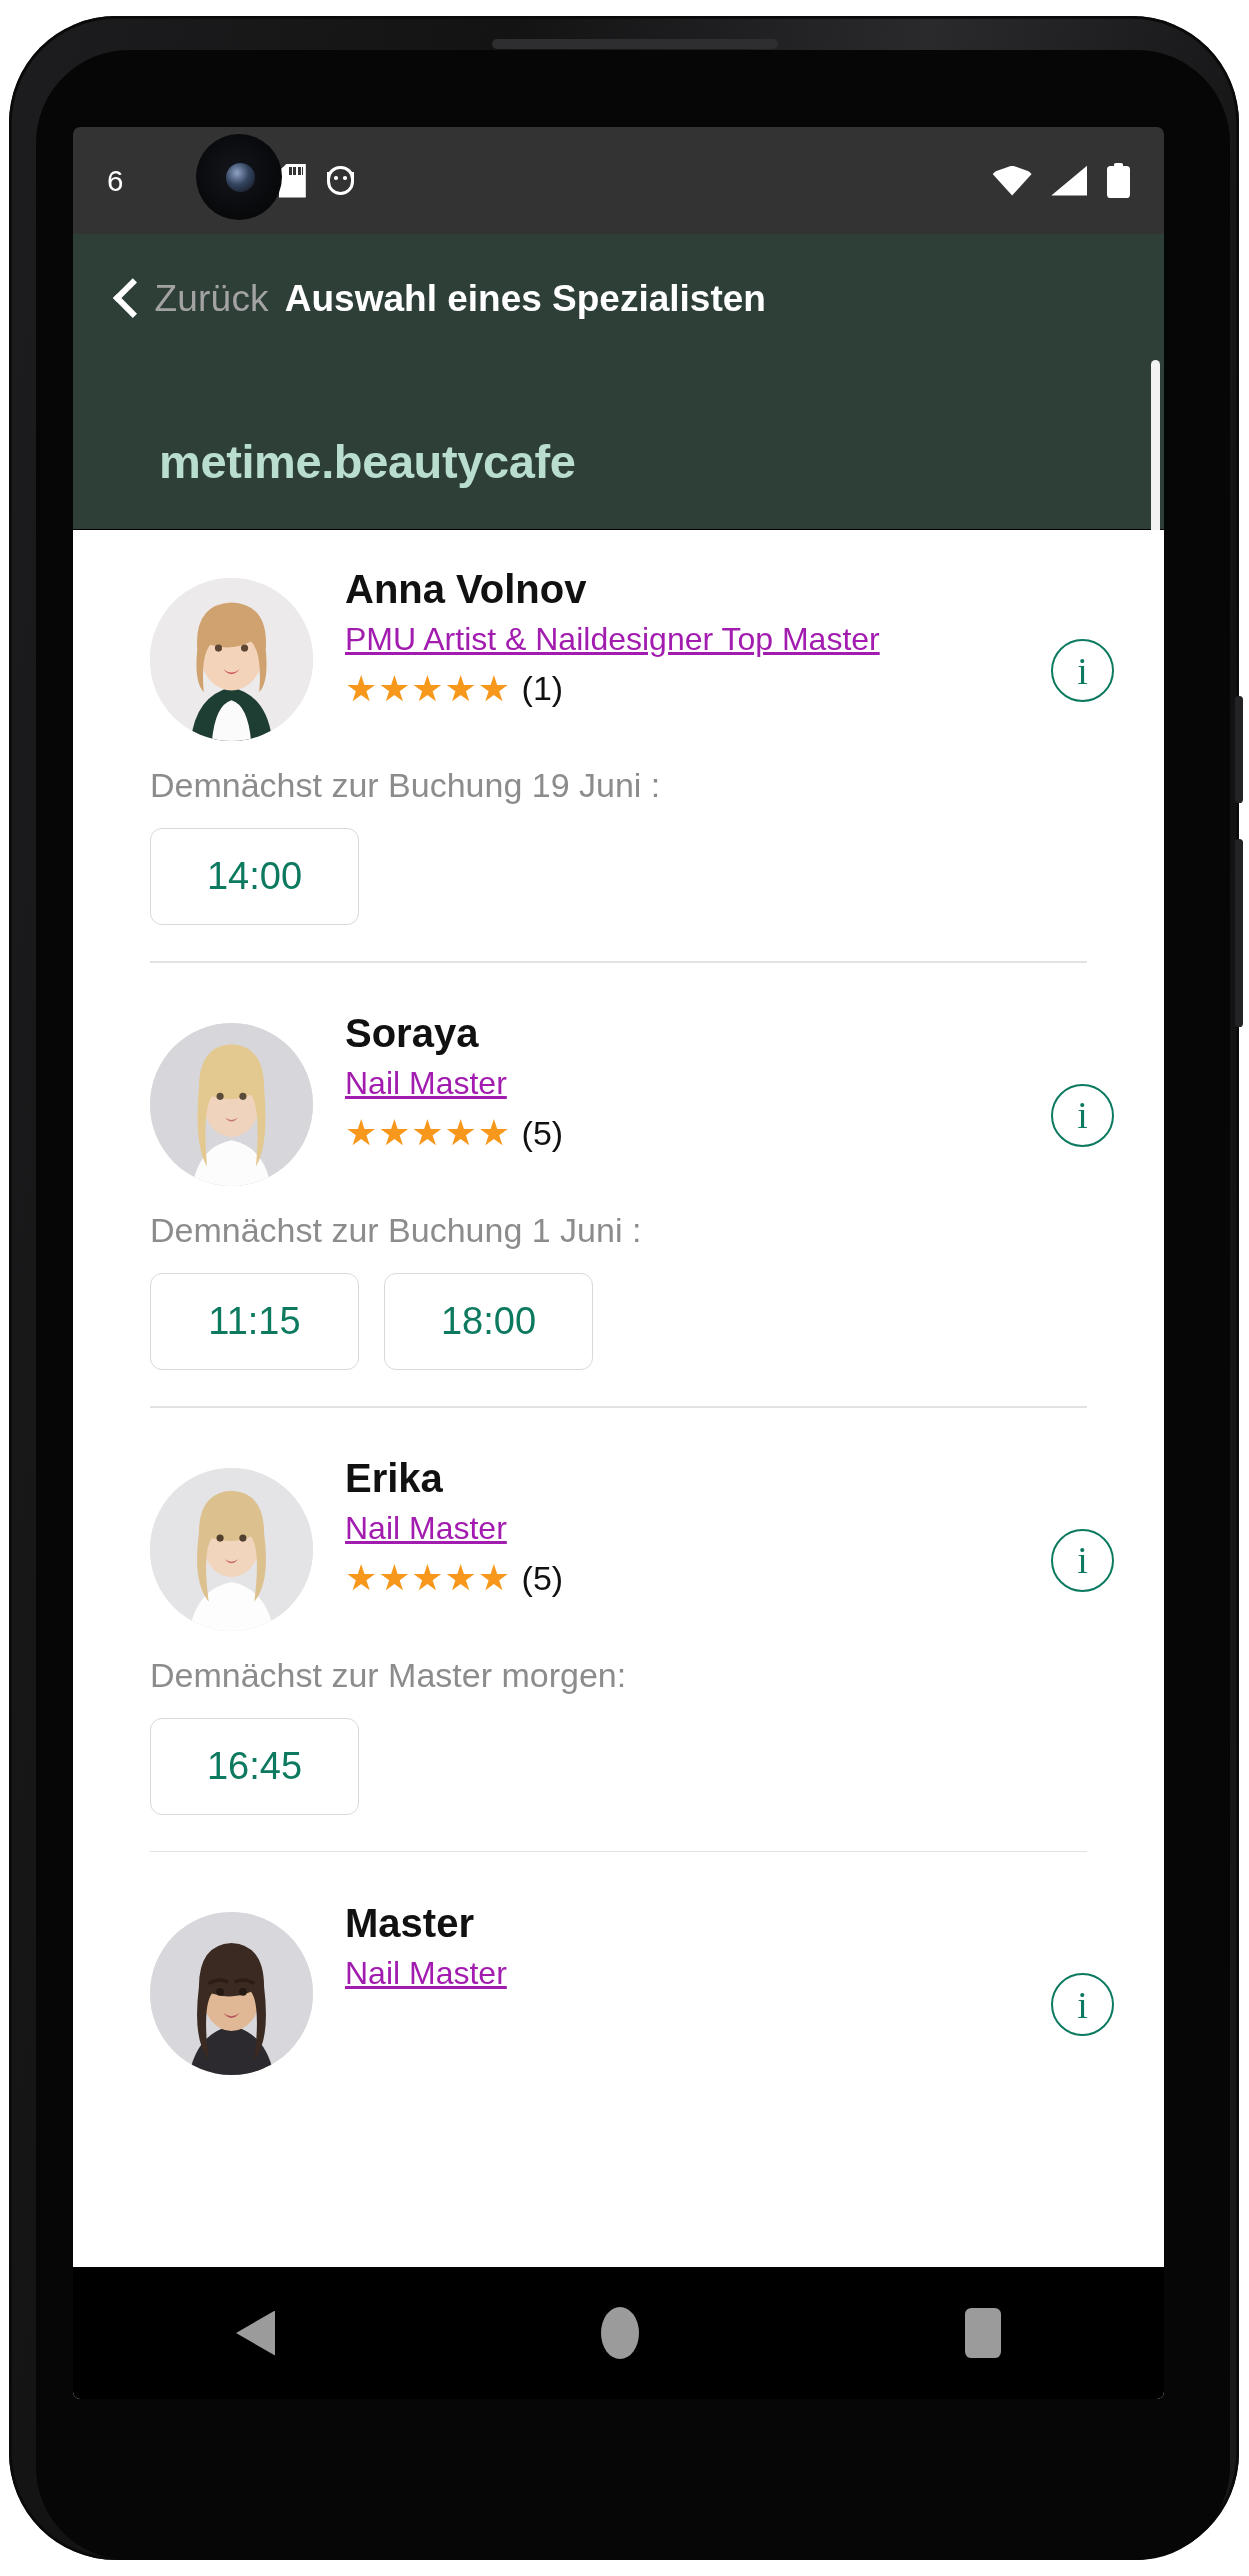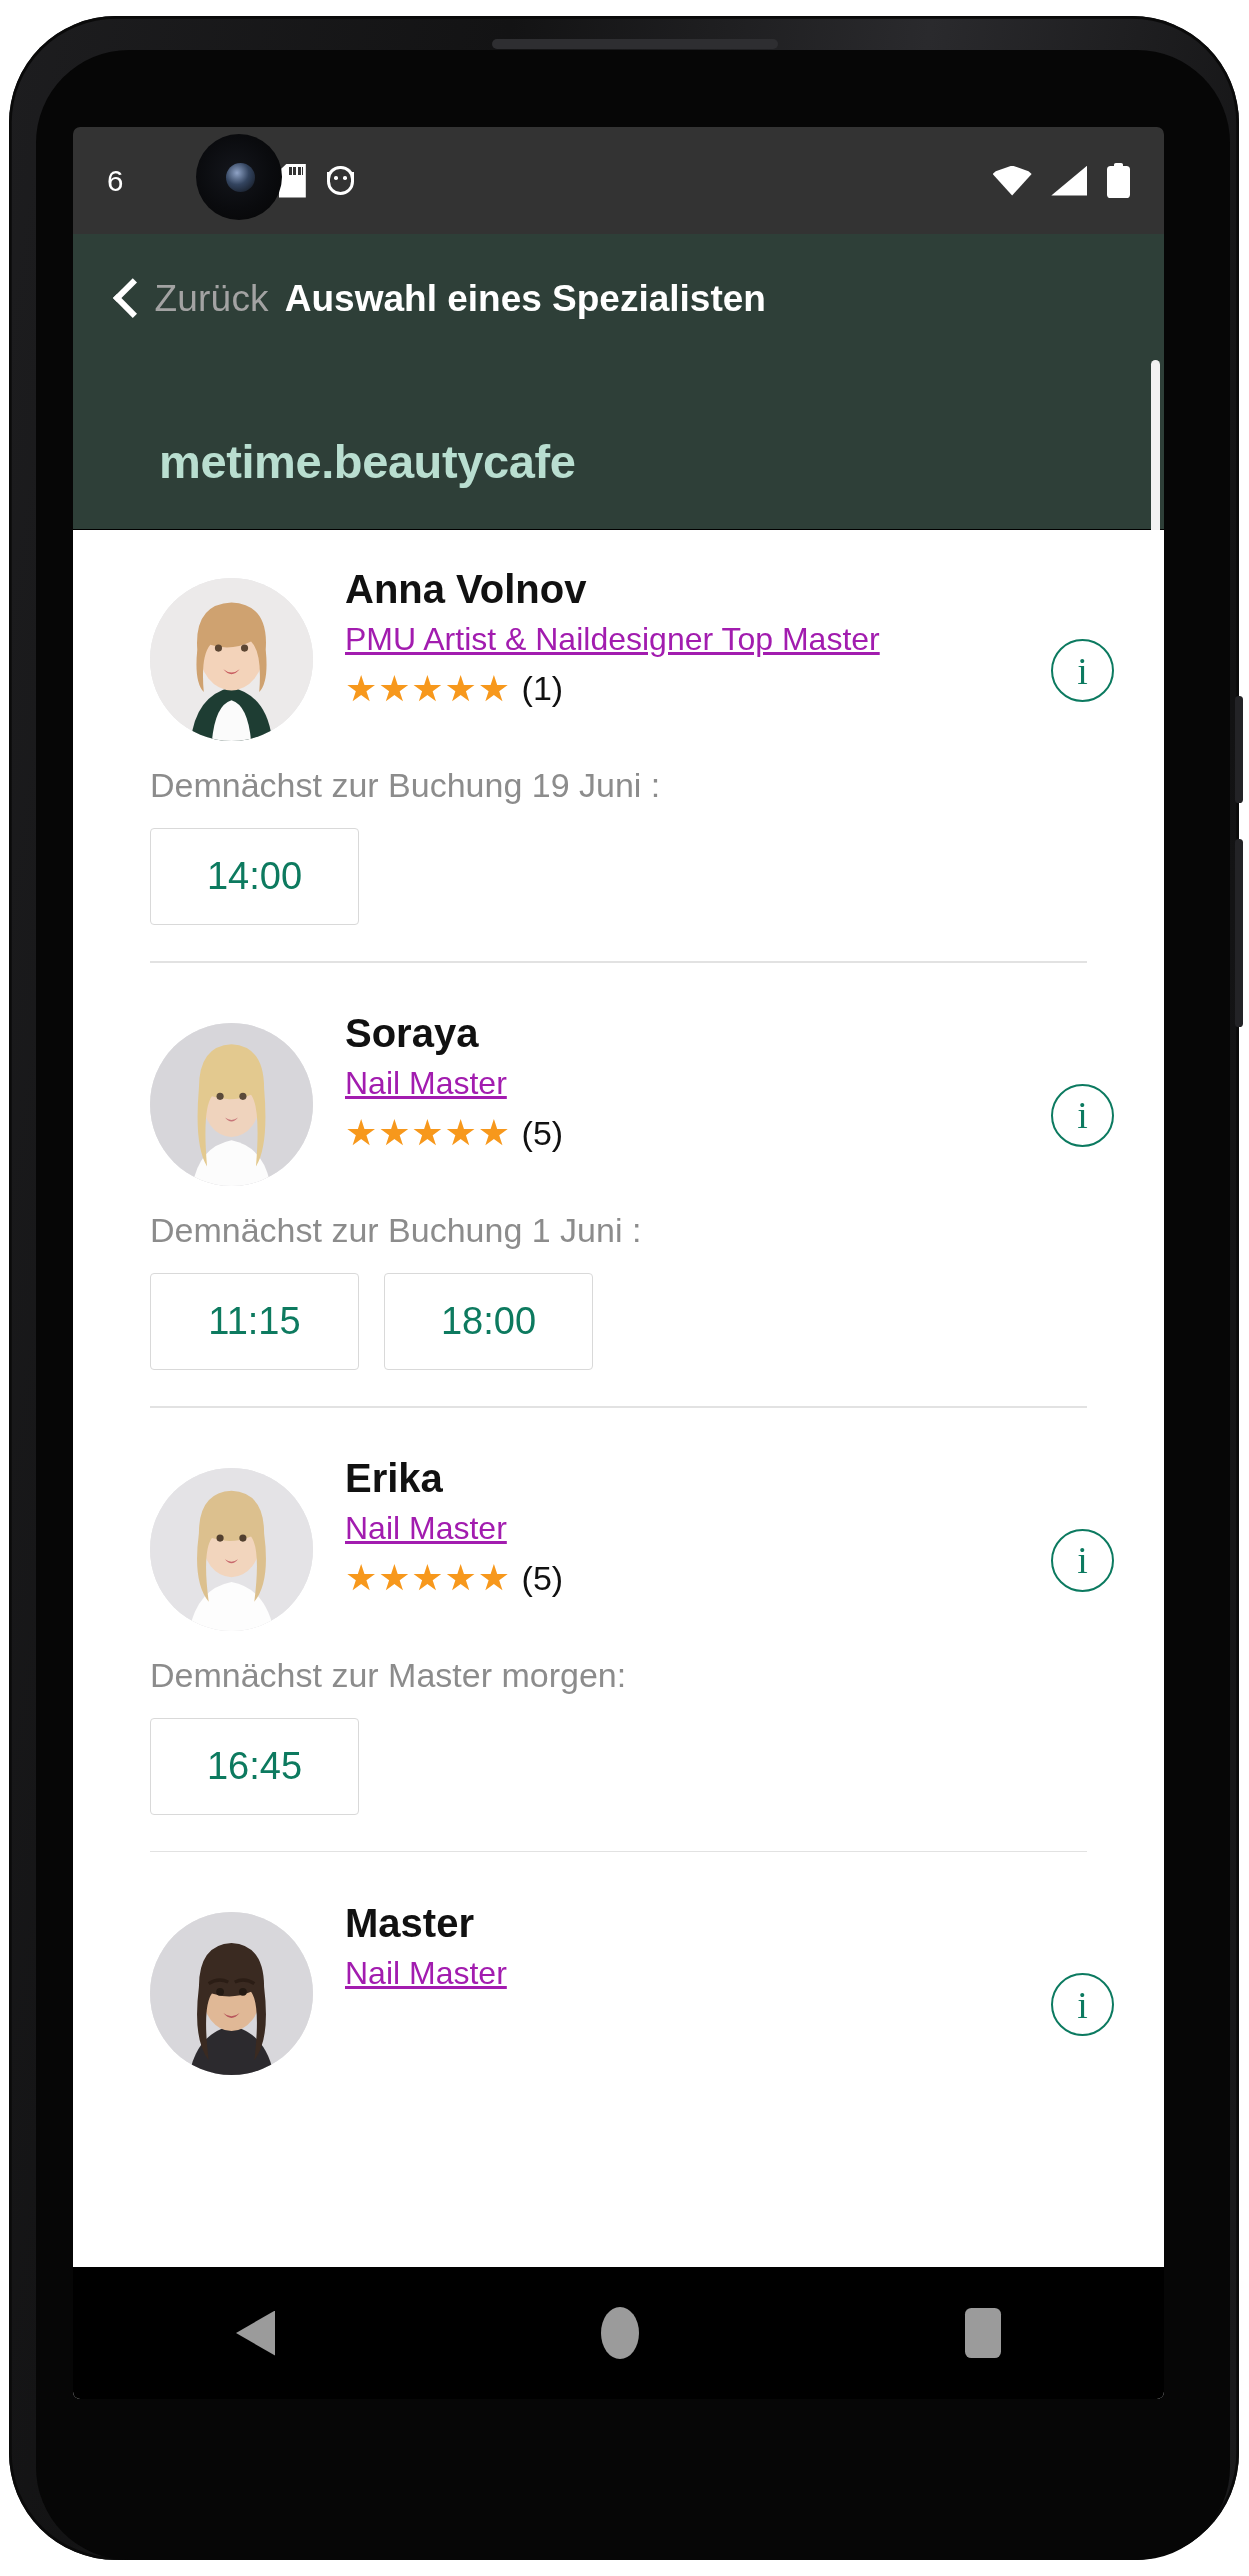--- a/index.html
+++ b/index.html
@@ -216,21 +216,21 @@
     color: #0c7a60; font-size: 38px; font-family: "Liberation Serif", serif;
     margin-top: 77px;
   }
   .book-label {
     font-size: 34px; color: #8c8c8c;
     padding: 0 0 0 77px; margin-top: 25px;
   }
   .slots { display: flex; gap: 25px; padding: 23px 0 0 77px; }
   .slot {
     width: 209px; height: 97px;
-    border: 1.8px solid #d9d9d9; border-radius: 4px;
+    border: 1.8px solid #d9d9d9; border-radius: 12px;
     display: flex; align-items: center; justify-content: center;
     color: #0d7a5f; font-size: 38px; background: #fff;
   }
   .divider {
     height: 1.8px; background: #e2e2e2;
     margin: 36px 77px 0 77px;
   }
 
   
   #bottom-nav {

